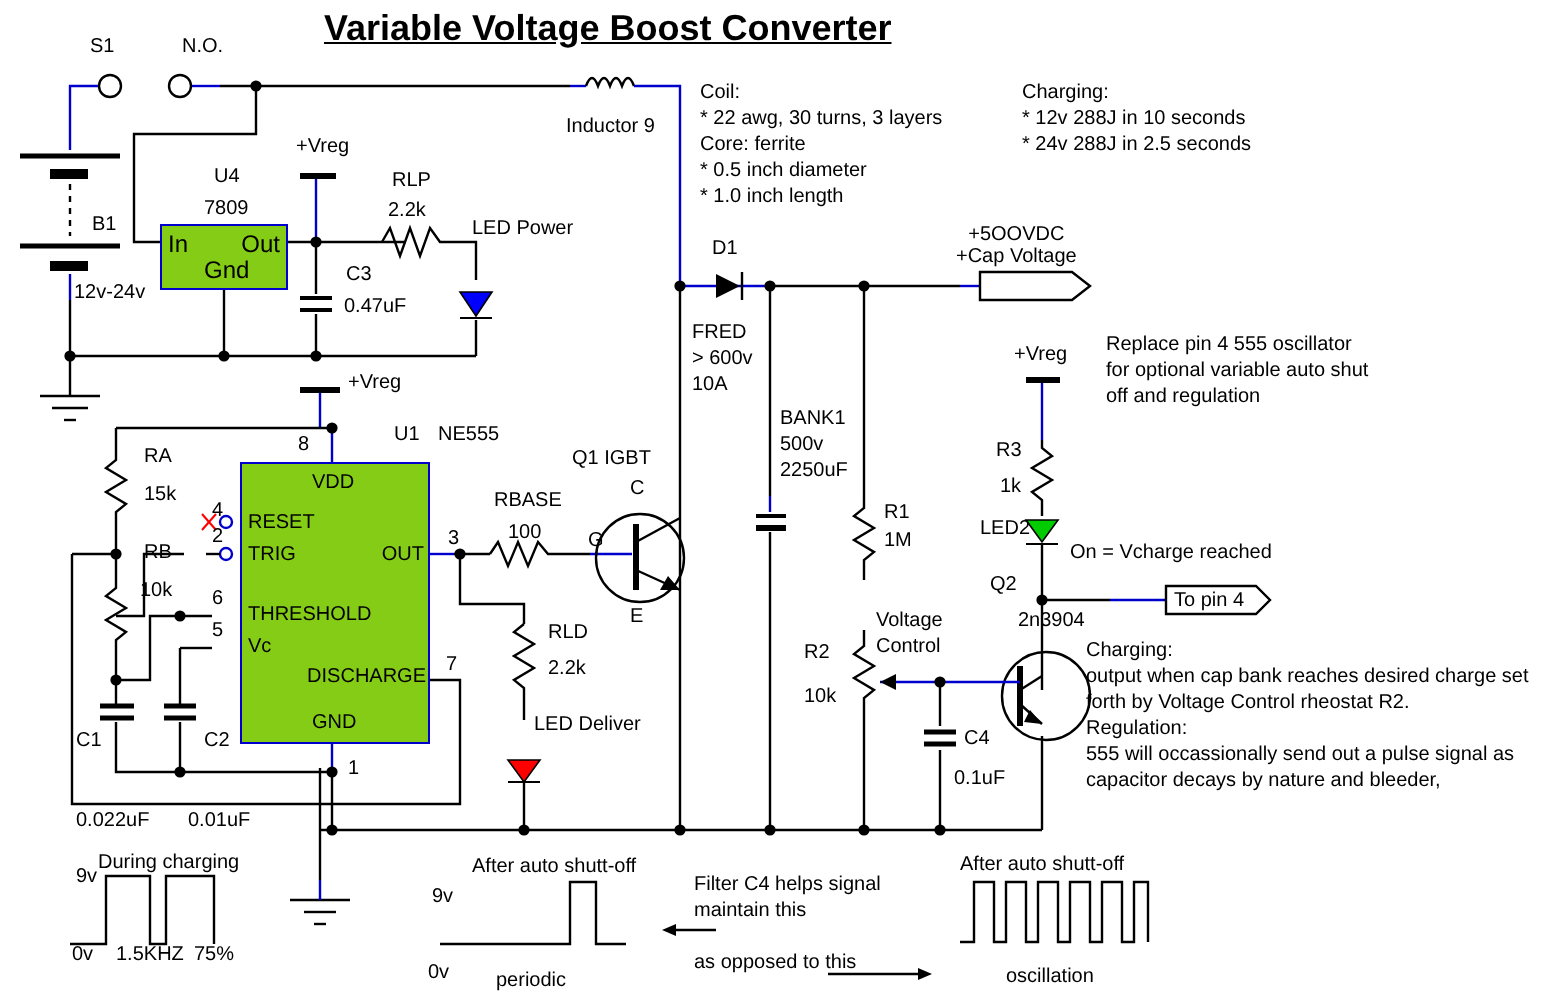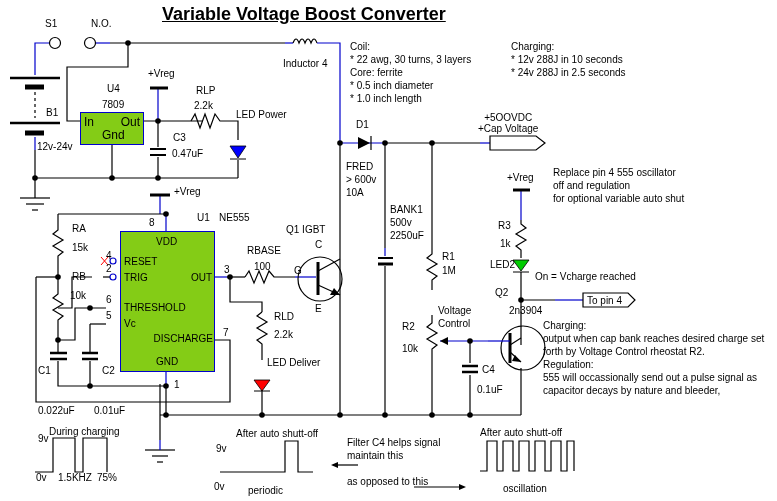--- a/index.html
+++ b/index.html
@@ -233,21 +233,21 @@
 <span class="lbl small" style="left:46px; top:106px;">B1</span>
 <span class="lbl small" style="left:37px; top:140px;">12v-24v</span>
 <span class="lbl small" style="left:107px; top:82px;">U4</span>
 <span class="lbl small" style="left:102px; top:98px;">7809</span>
 <span class="lbl small" style="left:148px; top:67px;">+Vreg</span>
 <span class="lbl small" style="left:196px; top:84px;">RLP</span>
 <span class="lbl small" style="left:194px; top:99px;">2.2k</span>
 <span class="lbl small" style="left:236px; top:108px;">LED Power</span>
 <span class="lbl small" style="left:173px; top:131px;">C3</span>
 <span class="lbl small" style="left:172px; top:147px;">0.47uF</span>
-<span class="lbl small" style="left:283px; top:57px;">Inductor 4</span>
+<span class="lbl small" style="left:283px; top:57px;">Inductor 9</span>
 
 <span class="lbl small" style="left:174px; top:185px;">+Vreg</span>
 <span class="lbl small" style="left:197px; top:211px;">U1</span>
 <span class="lbl small" style="left:219px; top:211px;">NE555</span>
 <span class="lbl small" style="left:149px; top:216px;">8</span>
 <span class="lbl small" style="left:106px; top:249px;">4</span>
 <span class="lbl small" style="left:106px; top:262px;">2</span>
 <span class="lbl small" style="left:106px; top:293px;">6</span>
 <span class="lbl small" style="left:106px; top:309px;">5</span>
 <span class="lbl small" style="left:224px; top:263px;">3</span>
@@ -315,22 +315,22 @@
   <div>* 0.5 inch diameter</div>
   <div>* 1.0 inch length</div>
 </div>
 <div class="note" style="left:511px; top:40px;">
   <div>Charging:</div>
   <div>* 12v 288J in 10 seconds</div>
   <div>* 24v 288J in 2.5 seconds</div>
 </div>
 <div class="note" style="left:553px; top:166px;">
   <div>Replace pin 4 555 oscillator</div>
+  <div>for optional variable auto shut</div>
   <div>off and regulation</div>
-  <div>for optional variable auto shut</div>
 </div>
 <div class="note" style="left:543px; top:319px;">
   <div>Charging:</div>
   <div>output when cap bank reaches desired charge set</div>
   <div>forth by Voltage Control rheostat R2.</div>
   <div>Regulation:</div>
   <div>555 will occassionally send out a pulse signal as</div>
   <div>capacitor decays by nature and bleeder,</div>
 </div>
 <div class="note" style="left:347px; top:436px;">

